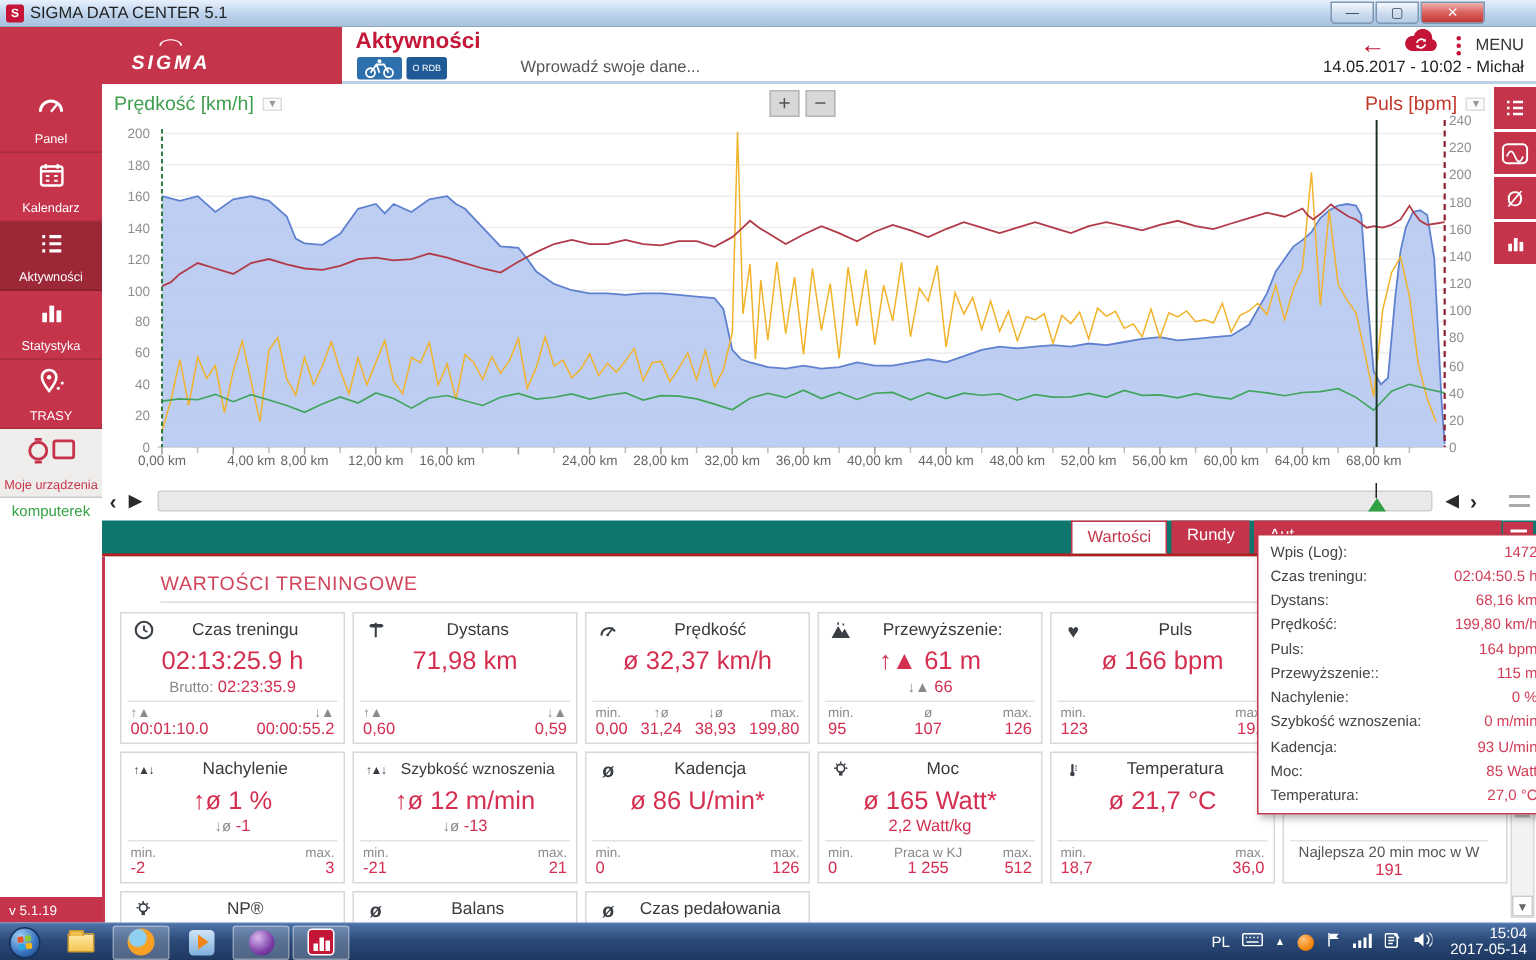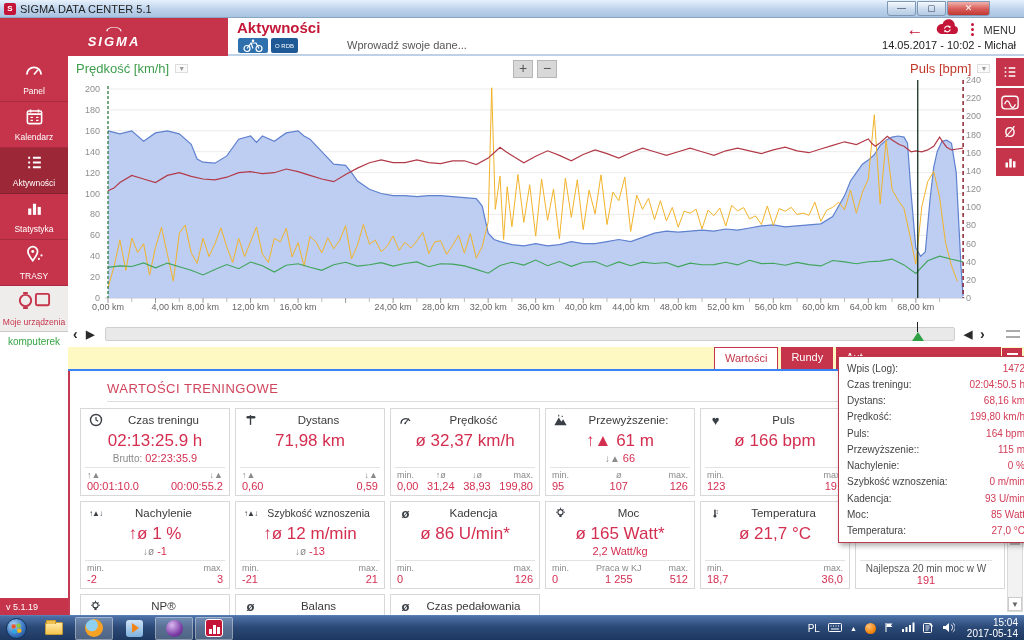--- a/index.html
+++ b/index.html
@@ -73,22 +73,22 @@
   .sr-track{position:absolute;left:37px;top:3px;width:850px;height:14px;background:#e9e9e9;
     border:1px solid #cfcfcf;border-radius:2px;}
   .sr-marker{position:absolute;left:844px;top:0;width:12px;height:20px;}
   .sr-marker .stem{position:absolute;left:5px;top:-2px;width:1px;height:10px;background:#222;}
   .sr-marker .tri{position:absolute;left:0;top:8px;width:0;height:0;
     border-left:6px solid transparent;border-right:6px solid transparent;
     border-bottom:9px solid #2fa043;}
   .sr-handle{position:absolute;left:938px;top:6px;width:14px;height:8px;
     border-top:2px solid #aaa;border-bottom:2px solid #aaa;}
   
-  .tabsrow{position:absolute;left:68px;top:347px;width:956px;height:24px;background:#fef9c3;
-    border-bottom:2px solid #3b82f6;display:flex;align-items:flex-end;}
+  .tabsrow{position:absolute;left:68px;top:347px;width:956px;height:24px;background:#0f766e;
+    border-bottom:2px solid #b91c1c;display:flex;align-items:flex-end;}
   .tabs{margin-left:646px;display:flex;gap:3px;height:22px;}
   .tab{background:#c5344a;color:#fff;font-size:11px;padding:4px 10px 0;height:22px;}
   .tab.active{background:#fff;color:#c5344a;border:1px solid #c5344a;border-bottom:none;}
   .tab.wide{width:165px;overflow:hidden;white-space:nowrap;}
   .tab-burger{position:absolute;right:2px;top:1px;width:20px;height:20px;background:#c5344a;
     display:flex;flex-direction:column;align-items:center;justify-content:center;gap:2px;}
   .tab-burger i{width:11px;height:2px;background:#fff;}
   
   .content{position:absolute;left:68px;top:371px;width:956px;height:244px;background:#fff;
     border-left:2px solid #c43a50;overflow:hidden;}

